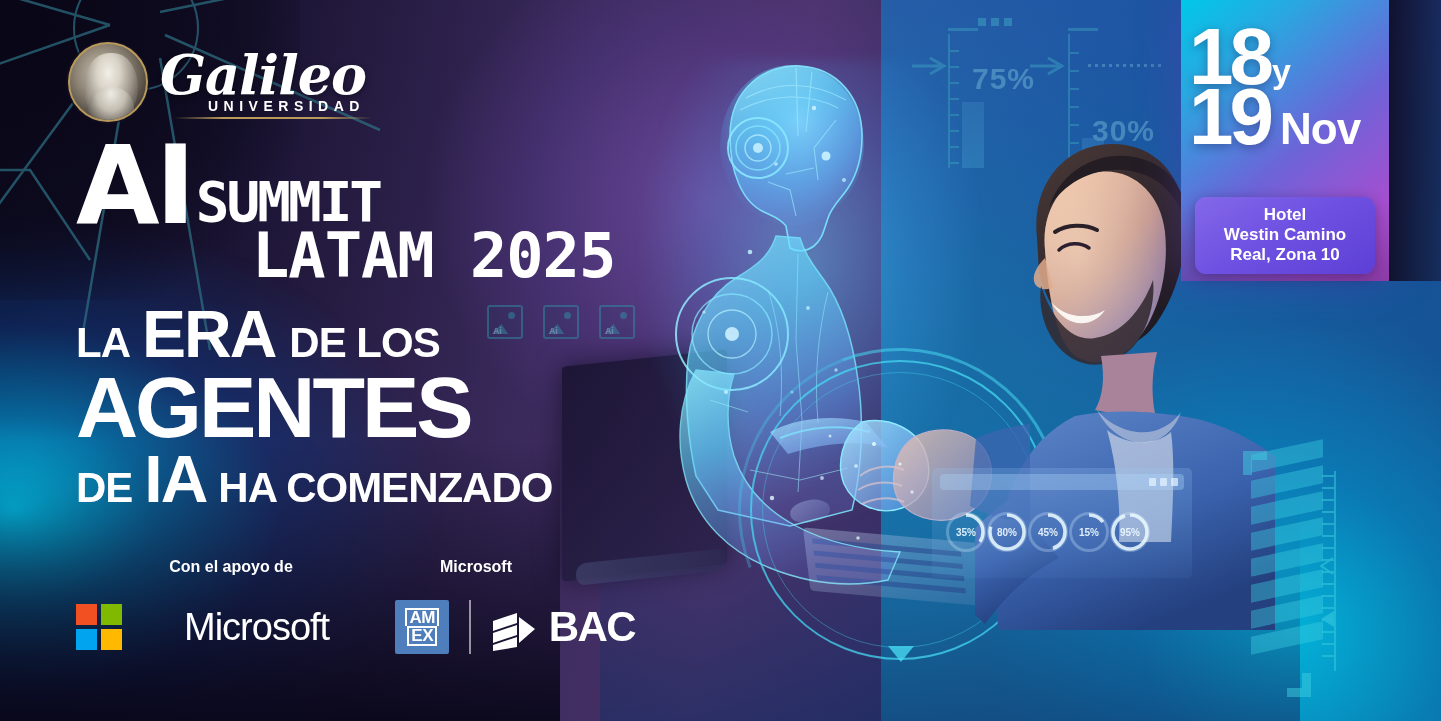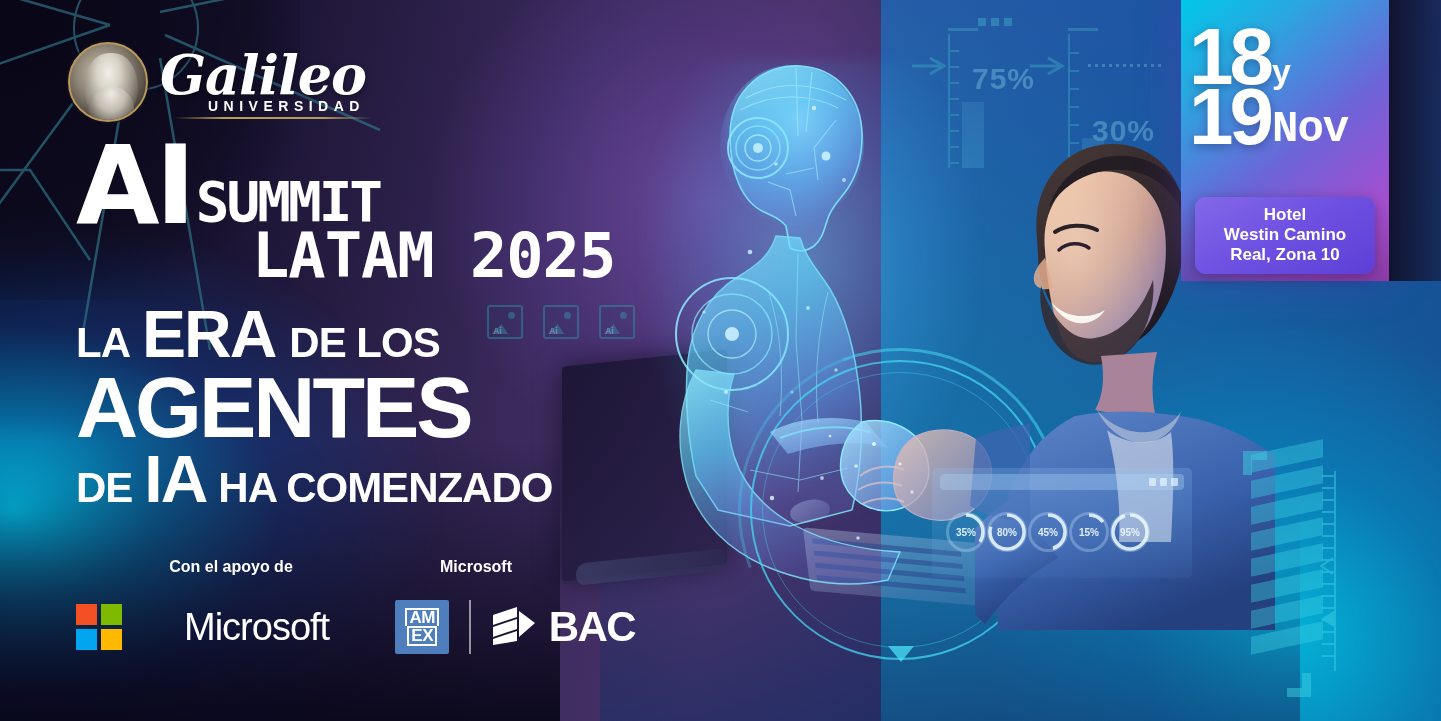--- a/index.html
+++ b/index.html
@@ -156,36 +156,36 @@
   .ms-logo{display:flex;align-items:center;gap:48px;}
   .ms-grid{width:46px;height:46px;display:grid;grid-template-columns:1fr 1fr;grid-template-rows:1fr 1fr;gap:4px;}
   .ms-grid i{display:block;}
   .ms-name{font-size:38px;font-weight:400;margin-left:14px;letter-spacing:-1px;}
   .amex{width:54px;height:54px;background:#4e7ebc;position:relative;border-radius:2px;
     display:flex;flex-direction:column;align-items:center;justify-content:center;}
   .amex .am,.amex .ex{color:#fff;font-size:17px;font-weight:800;line-height:.95;letter-spacing:-.5px;
     border:2px solid #fff;padding:0 2px;}
   .amex .am{border-bottom:none;}
   .sep{width:1.5px;height:54px;background:rgba(255,255,255,.55);margin:0 20px;}
-  .bac{display:flex;align-items:flex-start;}
+  .bac{display:flex;align-items:flex-end;}
   .bac-mark{width:48px;height:42px;position:relative;}
   .bac-name{font-size:42px;font-weight:700;color:#fff;letter-spacing:-1.5px;margin-left:10px;}
 
   
   .date-panel{position:absolute;right:52px;top:0;width:208px;height:281px;
     background:linear-gradient(140deg,#00c8e8 0%,#2aa7e0 22%,#6e63d8 55%,#a54fd0 82%,#b04ac8 100%);
     box-shadow:0 0 40px rgba(90,60,180,.45);}
   .date-panel .shade{position:absolute;inset:0;
     background:linear-gradient(to bottom,rgba(0,0,0,0) 72%,rgba(20,10,45,.22) 100%);}
   .dates{position:absolute;left:8px;top:24px;color:#fff;}
   .d-row{display:flex;align-items:flex-end;line-height:.82;}
   .d-num{font-size:80px;font-weight:800;letter-spacing:-4px;
     text-shadow:0 3px 10px rgba(30,15,70,.35);}
   .d-y{font-size:34px;font-weight:700;margin-left:2px;margin-bottom:4px;}
-  .d-mon{font-size:44px;font-weight:800;margin-left:2px;margin-bottom:2px;letter-spacing:-1px;font-family:Liberation Mono, monospace;}
+  .d-mon{font-size:44px;font-weight:800;margin-left:10px;margin-bottom:2px;letter-spacing:-1px;}
   .venue{position:absolute;left:14px;right:14px;top:197px;border-radius:11px;
     background:linear-gradient(150deg,#8468e8 0%,#6f52e2 45%,#5d3fd6 100%);
     padding:8px 6px 9px;text-align:center;color:#fff;
     box-shadow:0 3px 14px rgba(30,14,70,.4);}
   .venue div{font-size:17px;font-weight:700;line-height:1.18;}
   .panel-edge{position:absolute;right:0;top:0;width:52px;height:281px;
     background:linear-gradient(to right,rgba(14,10,32,.88),rgba(22,16,46,.55));}
 </style>
 </head>
 <body>

